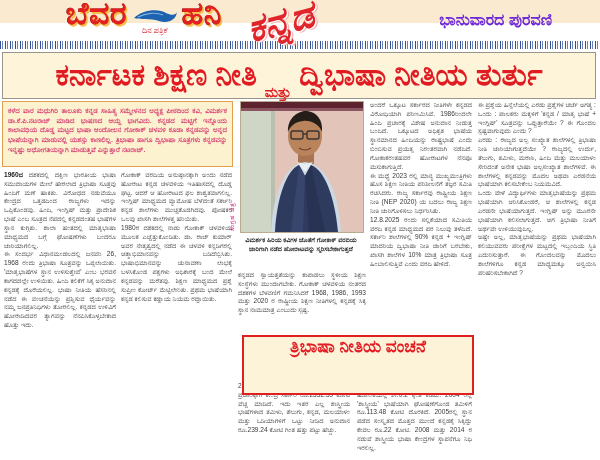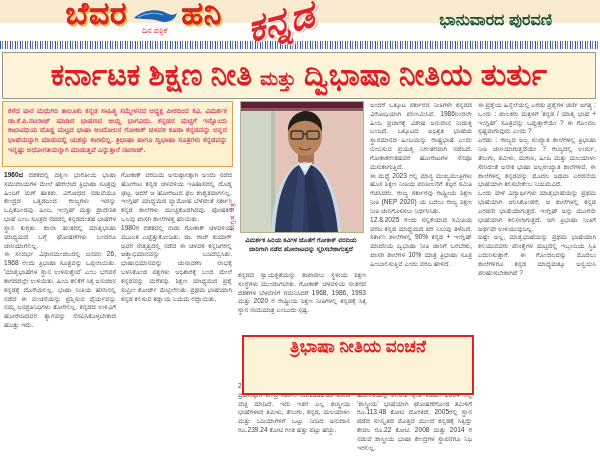--- a/index.html
+++ b/index.html
@@ -9,32 +9,32 @@
   
   .masthead{position:absolute;left:0;top:0;width:600px;height:23px;background:#f9ead0;}
   .np-title{position:absolute;left:66px;top:-4px;display:flex;align-items:flex-start;gap:4px;}
   .np-title .word{font-size:31px;font-weight:bold;color:#e3201f;letter-spacing:1px;
         text-shadow:1.5px 1.5px 0 #f2c14b, -0.5px -0.5px 0 #8f1010;}
   .drop-ico{margin-top:12px;}
   .tagline{position:absolute;left:142px;top:26px;font-size:8px;font-weight:normal;color:#d6242b;}
   .script-logo{position:absolute;left:246px;top:-6px;width:120px;font-size:38px;font-weight:bold;
         font-style:italic;color:#e0252b;transform:rotate(-14deg);z-index:6;
         text-shadow:1px 1px 0 #ffffff,2px 2px 0 #f0b8b8;}
-  .supplement{position:absolute;right:48px;top:11px;font-size:16px;font-weight:bold;color:#14532d;}
+  .supplement{position:absolute;right:48px;top:11px;font-size:16px;font-weight:bold;color:#6d28d9;}
 
   
   .stripes{position:absolute;left:0;top:41px;width:600px;height:8px;
         background:repeating-linear-gradient(90deg,#32509e 0px,#32509e 1px,#ffffff 1px,#ffffff 2px,
         #6b82b8 2px,#6b82b8 3px,#ffffff 3px,#ffffff 5px);}
 
   
   .headline-box{position:absolute;left:2px;top:52px;width:592px;height:45px;background:#fdf4da;
         border:1px solid #9a958a;display:flex;align-items:center;justify-content:center;gap:8px;}
   .headline-box .big{font-size:30px;font-weight:bold;color:#e11b22;white-space:nowrap;}
-  .headline-box .small{font-size:19px;font-weight:bold;color:#e11b22;position:relative;top:3px;}
+  .headline-box .small{font-size:14px;font-weight:bold;color:#e11b22;position:relative;top:17px;}
 
   
   .intro-box{position:absolute;left:2px;top:101px;width:231px;height:66px;background:#fdf2cf;
         border:1px solid #e2a04c;box-sizing:border-box;padding:4px 5px;}
   .intro-box p{margin:0;font-size:7px;line-height:1.38;font-weight:bold;color:#d84a78;text-align:justify;}
 
   
   .photo{position:absolute;left:240px;top:101px;width:124px;height:132px;border:1px solid #b9aa90;box-sizing:border-box;}
   .vcredit{position:absolute;left:229px;top:103px;width:10px;height:128px;font-size:6px;font-weight:bold;
         color:#e0559a;writing-mode:vertical-rl;transform:rotate(180deg);letter-spacing:1px;}

